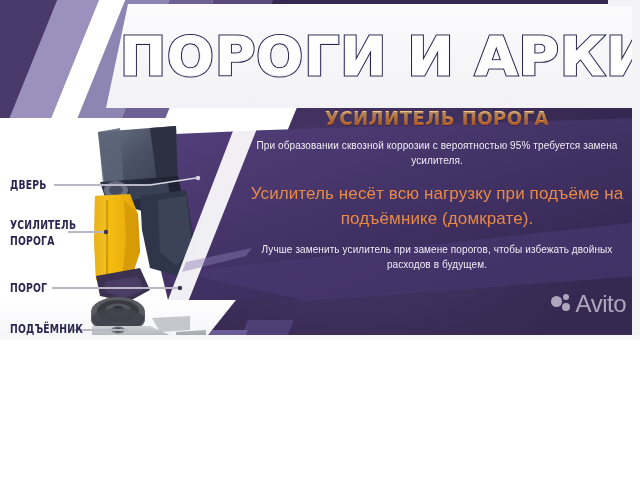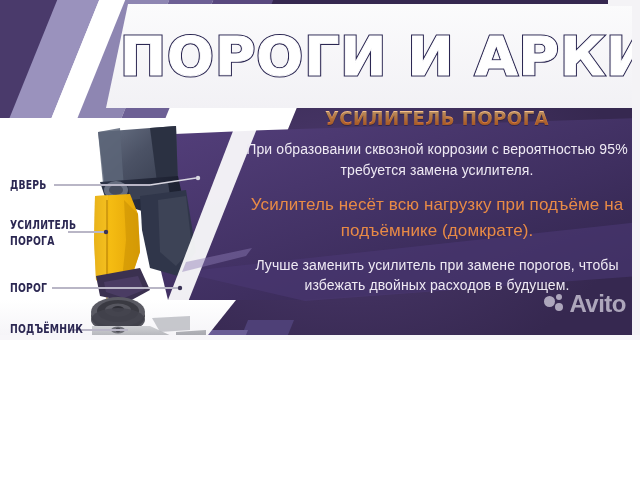--- a/index.html
+++ b/index.html
@@ -129,21 +129,21 @@
     background: linear-gradient(180deg,#ffe0b4 0%, #f0a05a 42%, #d9631f 100%);
     -webkit-background-clip: text;
     background-clip: text;
     color: transparent;
     text-shadow: 0 1px 0 rgba(0,0,0,.25);
     margin: 0 0 10px 0;
     transform: scaleX(.95);
   }
   .para {
     font-family: "Liberation Sans", sans-serif;
-    font-size: 14px;
+    font-size: 10px;
     line-height: 1.48;
     color: #efeaf4;
     margin: 0 0 12px 0;
     letter-spacing: .1px;
   }
   .para.accent {
     color: #e88a46;
     font-size: 17px;
   }
   .para.last { margin-bottom: 0; }
@@ -172,21 +172,21 @@
     opacity: .78;
   }
   .avito-mark { position: relative; width: 22px; height: 20px; }
   .avito-mark i { position:absolute; border-radius:50%; background:#cfcada; display:block; }
   .avito-d1 { width:11px; height:11px; left:0;  top:2px; }
   .avito-d2 { width:6px;  height:6px;  left:12px; top:0; }
   .avito-d3 { width:8px;  height:8px;  left:11px; top:9px; }
   .avito-word {
     font-family: "Liberation Sans", sans-serif;
     font-size: 24px;
-    font-weight: 700;
+    font-weight: 400;
     color: #cfcada;
     letter-spacing: -.5px;
   }
 
   
   .edge-right {
     position: absolute; right: 0; top: 0;
     width: 8px; height: 480px;
     background: #f4f3f6;
   }

